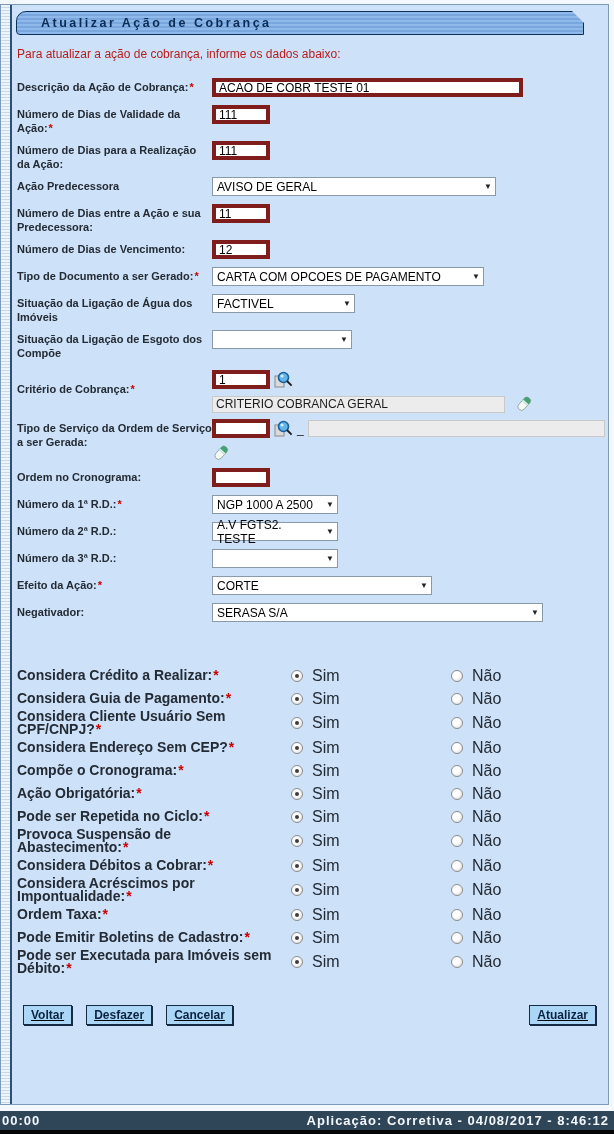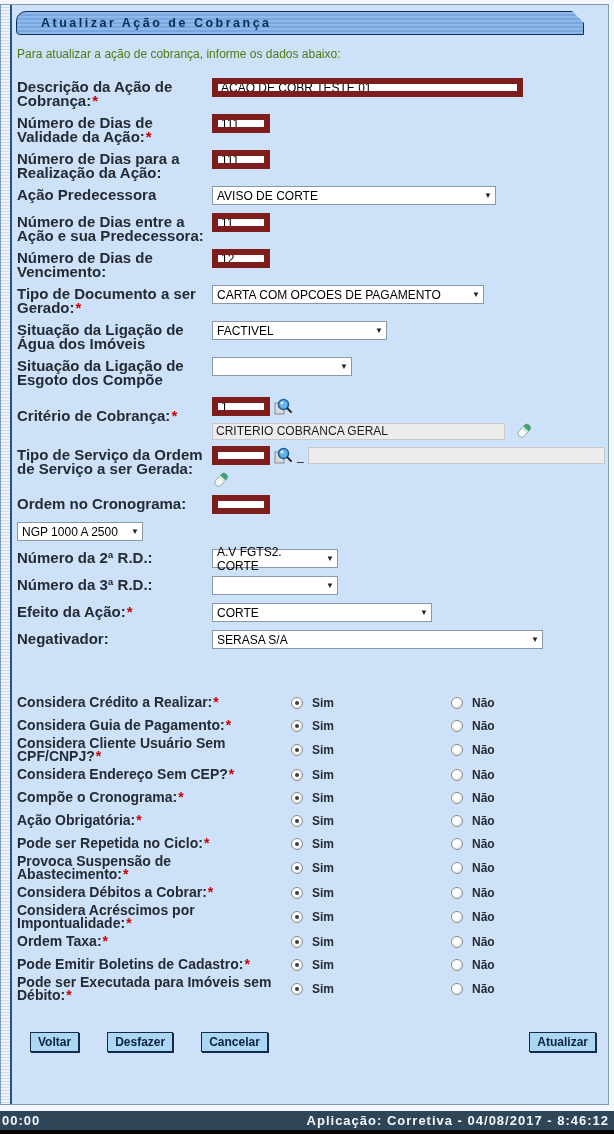--- a/index.html
+++ b/index.html
@@ -27,33 +27,33 @@
     border:1px solid #0e2f5a; border-radius:10px 0 0 4px;
   }
   .titlebar::after {
     content:""; position:absolute; top:-1px; right:-1px; width:0; height:0;
     border-top:12px solid #cde1f8; border-left:12px solid transparent;
   }
   .titlebar .t {
     display:block; line-height:23px; padding-left:24px;
     font-size:12.5px; font-weight:bold; letter-spacing:2.5px; color:#0a2c55;
   }
-  .subtitle { margin:12px 0 0 2px; font-size:12px; color:#4d7c0f; }
+  .subtitle { margin:12px 0 0 2px; font-size:12px; color:#b91c1c; }
 
   
   .form { margin-top:17px; padding-left:2px; }
   .row { display:flex; margin-bottom:6px; min-height:21px; align-items:flex-start; }
-  .lbl { width:195px; flex:none; font-size:15px; font-weight:bold; line-height:14px; color:#242b34; padding-top:2px; }
+  .lbl { width:195px; flex:none; font-size:11px; font-weight:bold; line-height:14px; color:#242b34; padding-top:2px; }
   .req { color:#cc0000; font-weight:bold; margin-left:1px; }
   .ctrl { flex:1; display:flex; align-items:flex-start; }
   .stack { flex-direction:column; gap:6px; }
   .hrow { display:flex; align-items:center; gap:4px; width:100%; }
 
   .txt {
-    height:19px; border:6px solid #7f1d1d; background:#fff;
+    height:19px; border:4px solid #7f1d1d; background:#fff;
     font:12px "Liberation Sans","DejaVu Sans",sans-serif; color:#000; padding:0 3px;
   }
   .sel {
     height:19px; border:1px solid #8a99a8; background:#fff; cursor:default;
     display:flex; align-items:center; justify-content:space-between;
     font-size:12px; color:#000; padding:0 3px 0 4px;
   }
   .sel .arrow { font-size:8px; color:#222; margin-left:4px; flex:none; }
   .ro {
     height:17px; background:#ececec; border:1px solid #c9c9c9;
@@ -68,24 +68,24 @@
   .radio-row { display:flex; align-items:center; min-height:23px; }
   .rlbl { width:274px; flex:none; padding-right:10px; font-size:14px; font-weight:bold; line-height:13px; color:#242b34; }
   .radio-cell { width:160px; display:flex; align-items:center; gap:9px; }
   .radio-cell.last { width:auto; }
   .radio {
     width:12px; height:12px; border-radius:50%; flex:none; position:relative;
     border:1px solid #8b8b8b; background:radial-gradient(circle at 35% 30%, #ffffff 40%, #d9d9d9);
     cursor:pointer;
   }
   .radio.checked::after { content:""; position:absolute; inset:3px; border-radius:50%; background:#3d3d3d; }
-  .opt { font-size:12px; font-weight:bold; color:#242b34; }
-
-  
-  .buttons { display:flex; gap:28px; margin:30px 9px 0 15px; align-items:center; }
+  .opt { font-size:16px; font-weight:normal; color:#242b34; }
+
+  
+  .buttons { display:flex; gap:14px; margin:30px 9px 0 8px; align-items:center;text-decoration:underline; }
   .btn {
     height:20px; padding:0 7px; cursor:pointer;
     background:#abd6f6; border:1px solid #142a45; box-shadow:1px 1px 0 #142a45;
     font:bold 12px "Liberation Sans","DejaVu Sans",sans-serif; color:#0c2340;
   }
   .btn-update { margin-left:auto; }
 
   
   .footer-bar {
     position:absolute; left:0; right:0; bottom:4px; height:19px; background:#2f4659;
@@ -127,21 +127,21 @@
         <div class="lbl"><span>Número de Dias para a Realização da Ação:</span></div>
         <div class="ctrl">
             <input class="txt" style="width: 58px;" value="111">
           </div>
       </div>
 
       <div class="row">
         <div class="lbl"><span>Ação Predecessora</span></div>
         <div class="ctrl">
           <div class="sel" style="width:284px">
-            <span>AVISO DE CORTE</span>
+            <span>AVISO DE GERAL</span>
             <span class="arrow">▼</span>
           </div>
         </div>
       </div>
 
       <div class="row">
         <div class="lbl"><span>Número de Dias entre a Ação e sua Predecessora:</span></div>
         <div class="ctrl">
             <input class="txt" style="width: 58px;" value="11">
           </div>
@@ -160,21 +160,21 @@
           <div class="sel" style="width:272px">
             <span>CARTA COM OPCOES DE PAGAMENTO</span>
             <span class="arrow">▼</span>
           </div>
         </div>
       </div>
 
       <div class="row">
         <div class="lbl"><span>Situação da Ligação de Água dos Imóveis</span></div>
         <div class="ctrl">
-          <div class="sel" style="width:175px">
+          <div class="sel" style="width:143px">
             <span>FACTIVEL</span>
             <span class="arrow">▼</span>
           </div>
         </div>
       </div>
 
       <div class="row">
         <div class="lbl"><span>Situação da Ligação de Esgoto dos Compõe</span></div>
         <div class="ctrl">
           <div class="sel" style="width:140px">
@@ -244,33 +244,34 @@
       </div>
 
       <div class="row" style="margin-top:4px">
         <div class="lbl"><span>Ordem no Cronograma:</span></div>
         <div class="ctrl">
             <input class="txt" style="width: 58px;" value="">
           </div>
       </div>
 
       <div class="row">
+        <div class="lbl"><span>Número da 1ª R.D.:</span><span class="req">*</span></div>
         <div class="ctrl">
           <div class="sel" style="width:126px">
             <span>NGP 1000 A 2500</span>
             <span class="arrow">▼</span>
           </div>
         </div>
       </div>
 
       <div class="row">
         <div class="lbl"><span>Número da 2ª R.D.:</span></div>
         <div class="ctrl">
           <div class="sel" style="width:126px">
-            <span>A.V FGTS2. CORTE</span>
+            <span>A.V FGTS2. TESTE</span>
             <span class="arrow">▼</span>
           </div>
         </div>
       </div>
 
       <div class="row">
         <div class="lbl"><span>Número da 3ª R.D.:</span></div>
         <div class="ctrl">
           <div class="sel" style="width:126px">
             <span></span>

